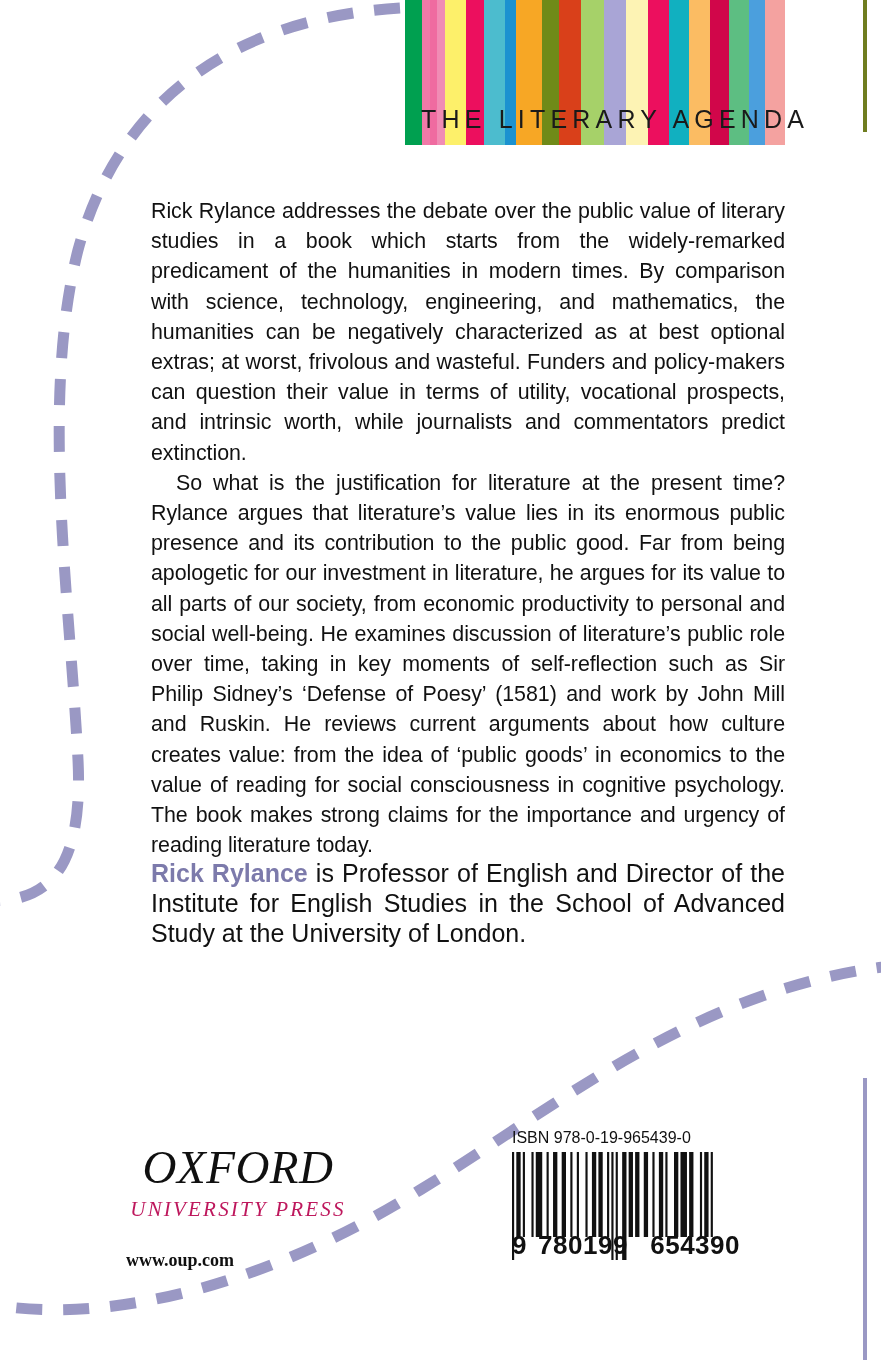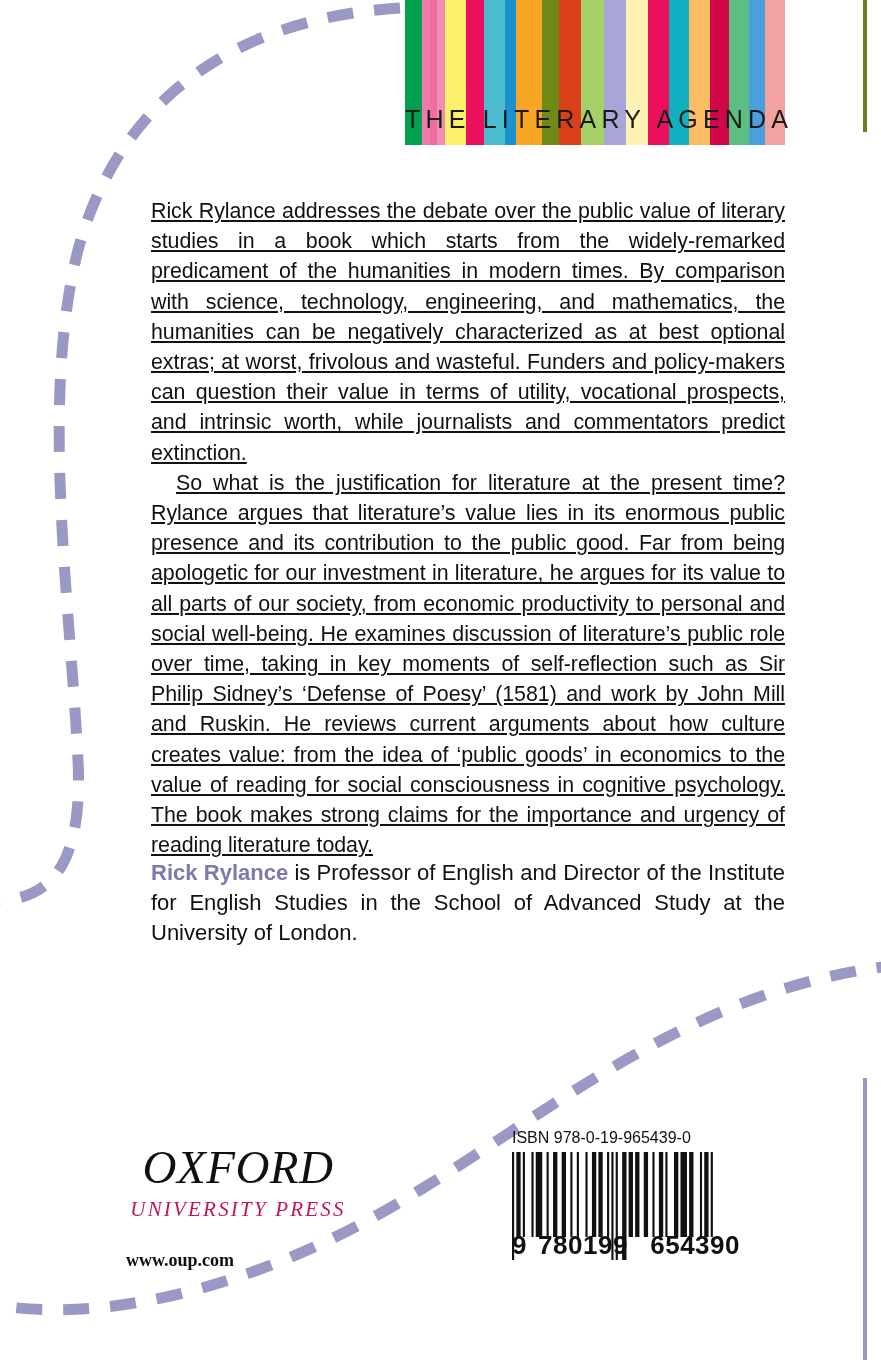--- a/index.html
+++ b/index.html
@@ -63,50 +63,50 @@
     left: 405px;
     top: 104px;
     width: 380px;
     text-align: center;
     font-family: "Liberation Sans", sans-serif;
     font-size: 25px;
     letter-spacing: 5.2px;
     color: #1a1a1a;
     white-space: nowrap;
     line-height: 30px;
+    padding-left: 16px;
   }
 
   
   #blurb {
     position: absolute;
     left: 151px;
     top: 196px;
     width: 634px;
   }
   #blurb p {
     margin: 0;
     font-family: "Liberation Sans", sans-serif;
     font-size: 21.4px;
     line-height: 30.2px;
     color: #111111;
     text-align: justify;
     text-justify: inter-word;
     letter-spacing: -0.05px;
-    text-decoration: underline;
   }
   #blurb p.indented {
     text-indent: 25px;
   }
   #bio {
     position: absolute;
     left: 151px;
     top: 858px;
     width: 634px;
     font-family: "Liberation Sans", sans-serif;
-    font-size: 22px;
+    font-size: 25px;
     line-height: 30.2px;
     color: #111111;
     text-align: justify;
   }
   #bio .author-name {
     font-weight: bold;
     color: #7c7aab;
   }
 
   

